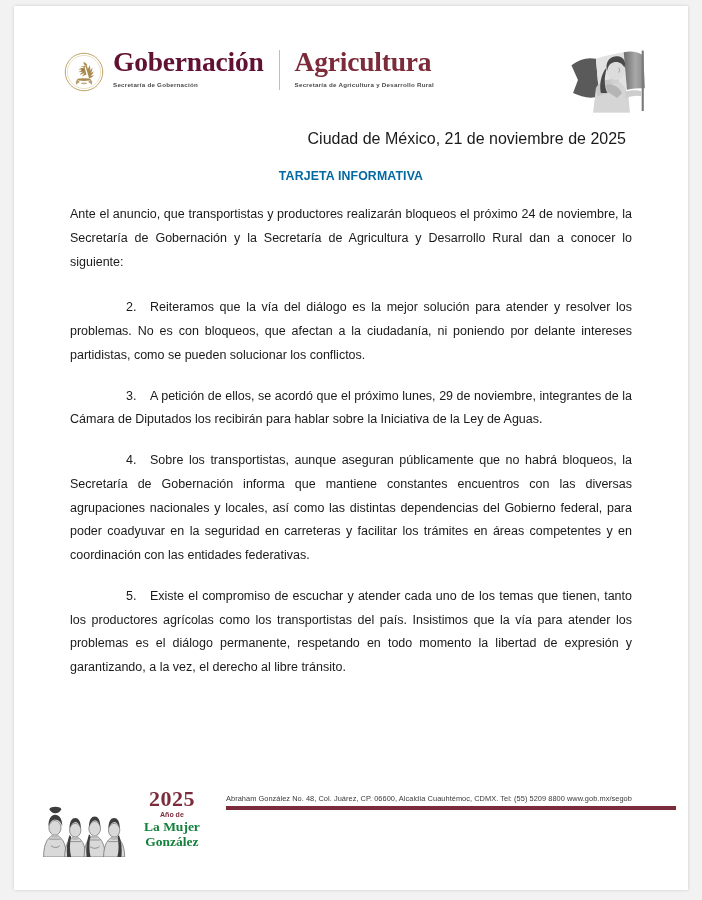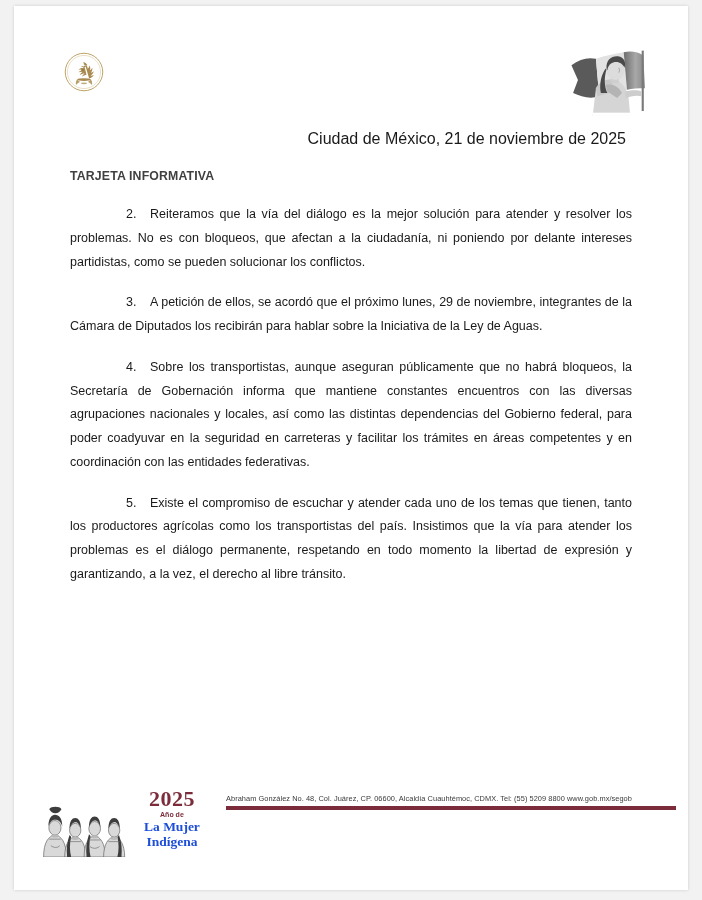--- a/index.html
+++ b/index.html
@@ -96,25 +96,25 @@
   }
   .dateline {
     text-align: right;
     font-family: "Liberation Sans", sans-serif;
     font-size: 16px;
     color: #1a1a1a;
     margin: 0 0 21px 0;
     padding-right: 6px;
   }
   .doc-title {
-    text-align: left;
+    text-align: center;
     font-family: "Liberation Sans", sans-serif;
     font-size: 12.3px;
     font-weight: 700;
-    color: #404040;
+    color: #0369a1;
     letter-spacing: 0.15px;
     margin: 0 0 20px 0;
   }
   .para {
     font-family: "Liberation Sans", sans-serif;
     font-size: 12.5px;
     line-height: 1.90;
     color: #1a1a1a;
     text-align: justify;
     margin: 0 0 17px 0;
@@ -164,21 +164,21 @@
     font-weight: 700;
     color: #7B2B3A;
     display: block;
     text-align: center;
     margin: 1px 0 1px 0;
   }
   .year-l1, .year-l2 {
     font-family: "Liberation Serif", serif;
     font-size: 13.5px;
     font-weight: 700;
-    color: #1d4ed8;
+    color: #15803d;
     display: block;
     text-align: center;
     line-height: 1.12;
   }
 
   .footer-right {
     position: absolute;
     left: 212px;
     top: 6px;
     right: 12px;
@@ -215,20 +215,33 @@
           <ellipse cx="32" cy="44" rx="11" ry="2.2"></ellipse>
           <path d="M21 44c-2 2.5-2.6 5.8-1.6 8.8 1.4-2.4 3.6-4.2 6.2-5z" opacity="0.85"></path>
           <path d="M43 44c2 2.5 2.6 5.8 1.6 8.8-1.4-2.4-3.6-4.2-6.2-5z" opacity="0.85"></path>
           <ellipse cx="32" cy="50" rx="5" ry="1.4" opacity="0.7"></ellipse>
         </g>
         <g fill="#8d7540" opacity="0.8">
           <path d="M27 29c1.6-1.2 3.6-1.8 5.6-1.6-1.6 1.2-2.8 2.8-3.4 4.6-1-1-1.8-2-2.2-3z"></path>
         </g>
       </svg>
 
+      <div class="brand-block">
+        <div class="brand-unit">
+          <span class="brand-name">Gobernación</span>
+          <span class="brand-sub">Secretaría de Gobernación</span>
+        </div>
+
+        <div class="brand-divider"></div>
+
+        <div class="brand-unit">
+          <span class="brand-name agri">Agricultura</span>
+          <span class="brand-sub">Secretaría de Agricultura y Desarrollo Rural</span>
+        </div>
+      </div>
     </div>
 
     <svg class="flag-art" viewBox="0 0 120 92">
       <defs>
         <linearGradient id="fg1" x1="0" y1="0" x2="1" y2="0">
           <stop offset="0%" stop-color="#6d6d6d"></stop>
           <stop offset="55%" stop-color="#a8a8a8"></stop>
           <stop offset="100%" stop-color="#888888"></stop>
         </linearGradient>
         <linearGradient id="fg2" x1="0" y1="0" x2="0" y2="1">
@@ -264,20 +277,21 @@
       <rect x="40" y="86" width="52" height="4" fill="#ffffff"></rect>
     </svg>
   </div>
 
   <div class="doc-body">
 
     <p class="dateline">Ciudad de México, 21 de noviembre de 2025</p>
 
     <p class="doc-title">TARJETA INFORMATIVA</p>
 
+    <p class="para intro">Ante el anuncio, que transportistas y productores realizarán bloqueos el próximo 24 de noviembre, la Secretaría de Gobernación y la Secretaría de Agricultura y Desarrollo Rural dan a conocer lo siguiente:</p>
 
 
     <p class="para item-line1"><span class="numlab">2.</span><span>Reiteramos que la vía del diálogo es la mejor solución para atender y resolver los problemas. No es con bloqueos, que afectan a la ciudadanía, ni poniendo por delante intereses partidistas, como se pueden solucionar los conflictos.</span></p>
 
     <p class="para item-line1"><span class="numlab">3.</span><span>A petición de ellos, se acordó que el próximo lunes, 29 de noviembre, integrantes de la Cámara de Diputados los recibirán para hablar sobre la Iniciativa de la Ley de Aguas.</span></p>
 
     <p class="para item-line1"><span class="numlab">4.</span><span>Sobre los transportistas, aunque aseguran públicamente que no habrá bloqueos, la Secretaría de Gobernación informa que mantiene constantes encuentros con las diversas agrupaciones nacionales y locales, así como las distintas dependencias del Gobierno federal, para poder coadyuvar en la seguridad en carreteras y facilitar los trámites en áreas competentes y en coordinación con las entidades federativas.</span></p>
 
     <p class="para item-line1"><span class="numlab">5.</span><span>Existe el compromiso de escuchar y atender cada uno de los temas que tienen, tanto los productores agrícolas como los transportistas del país. Insistimos que la vía para atender los problemas es el diálogo permanente, respetando en todo momento la libertad de expresión y garantizando, a la vez, el derecho al libre tránsito.</span></p>
 
@@ -326,21 +340,21 @@
           <ellipse cx="43" cy="51" rx="4.6" ry="2"></ellipse>
           <ellipse cx="67" cy="49" rx="4.8" ry="2"></ellipse>
           <ellipse cx="91" cy="51" rx="4.6" ry="2"></ellipse>
         </g>
       </svg>
 
       <div class="year-text">
         <span class="year-num">2025</span>
         <span class="year-ano">Año de</span>
         <span class="year-l1">La Mujer</span>
-        <span class="year-l2">Indígena</span>
+        <span class="year-l2">González</span>
       </div>
     </div>
 
     <div class="footer-right">
       <div class="footer-address">Abraham González No. 48, Col. Juárez, CP. 06600, Alcaldía Cuauhtémoc, CDMX. Tel: (55) 5209 8800 www.gob.mx/segob</div>
       <div class="footer-rule"></div>
     </div>
   </div>
 
 </div>

